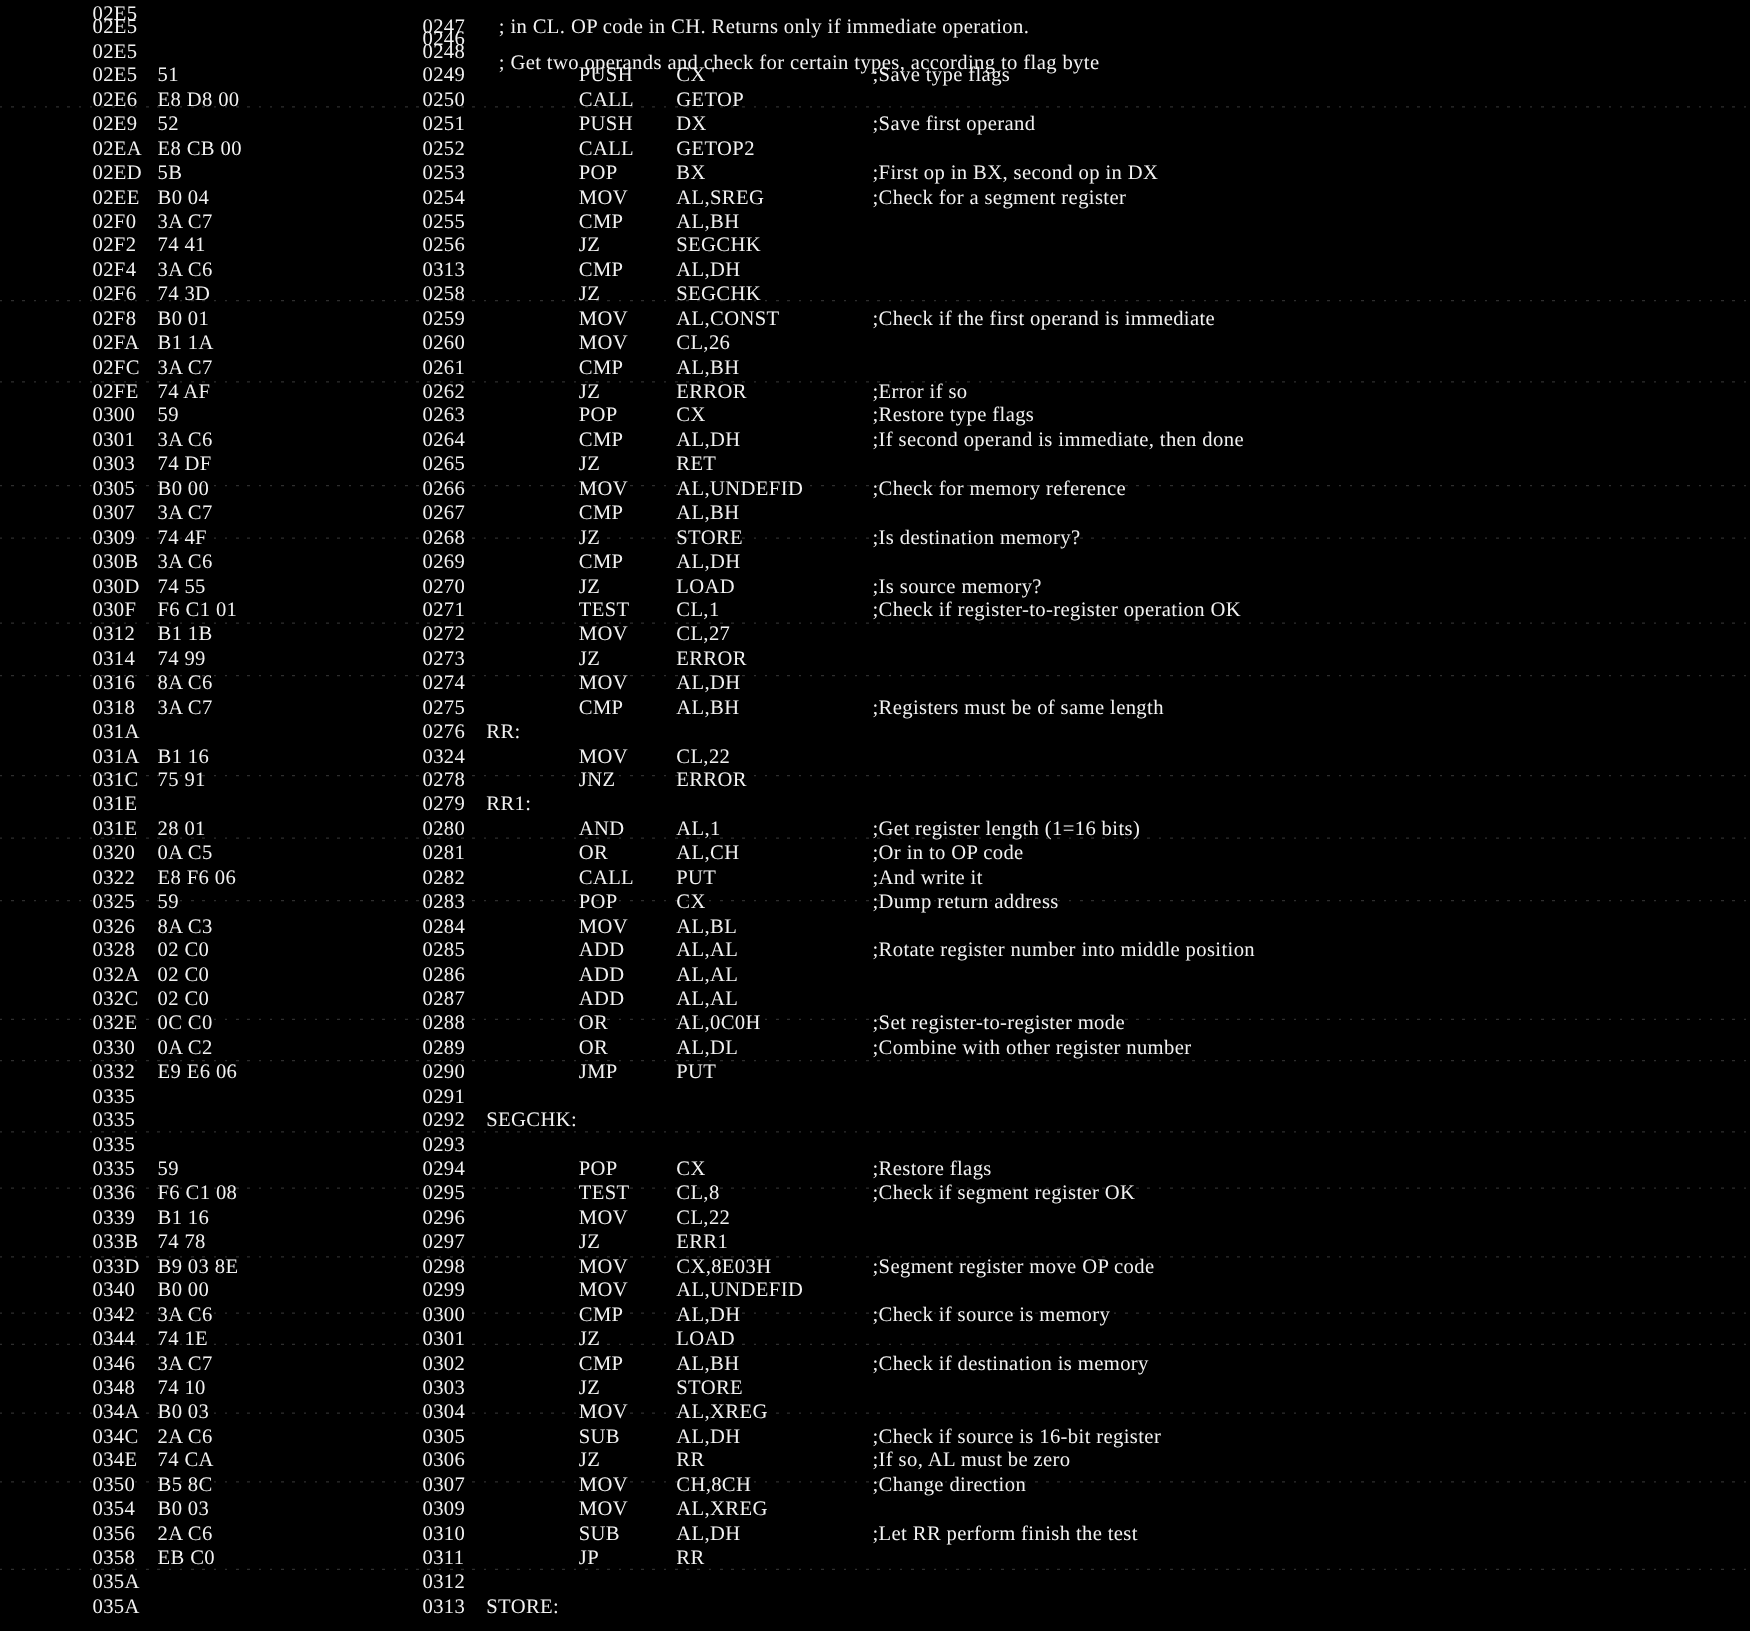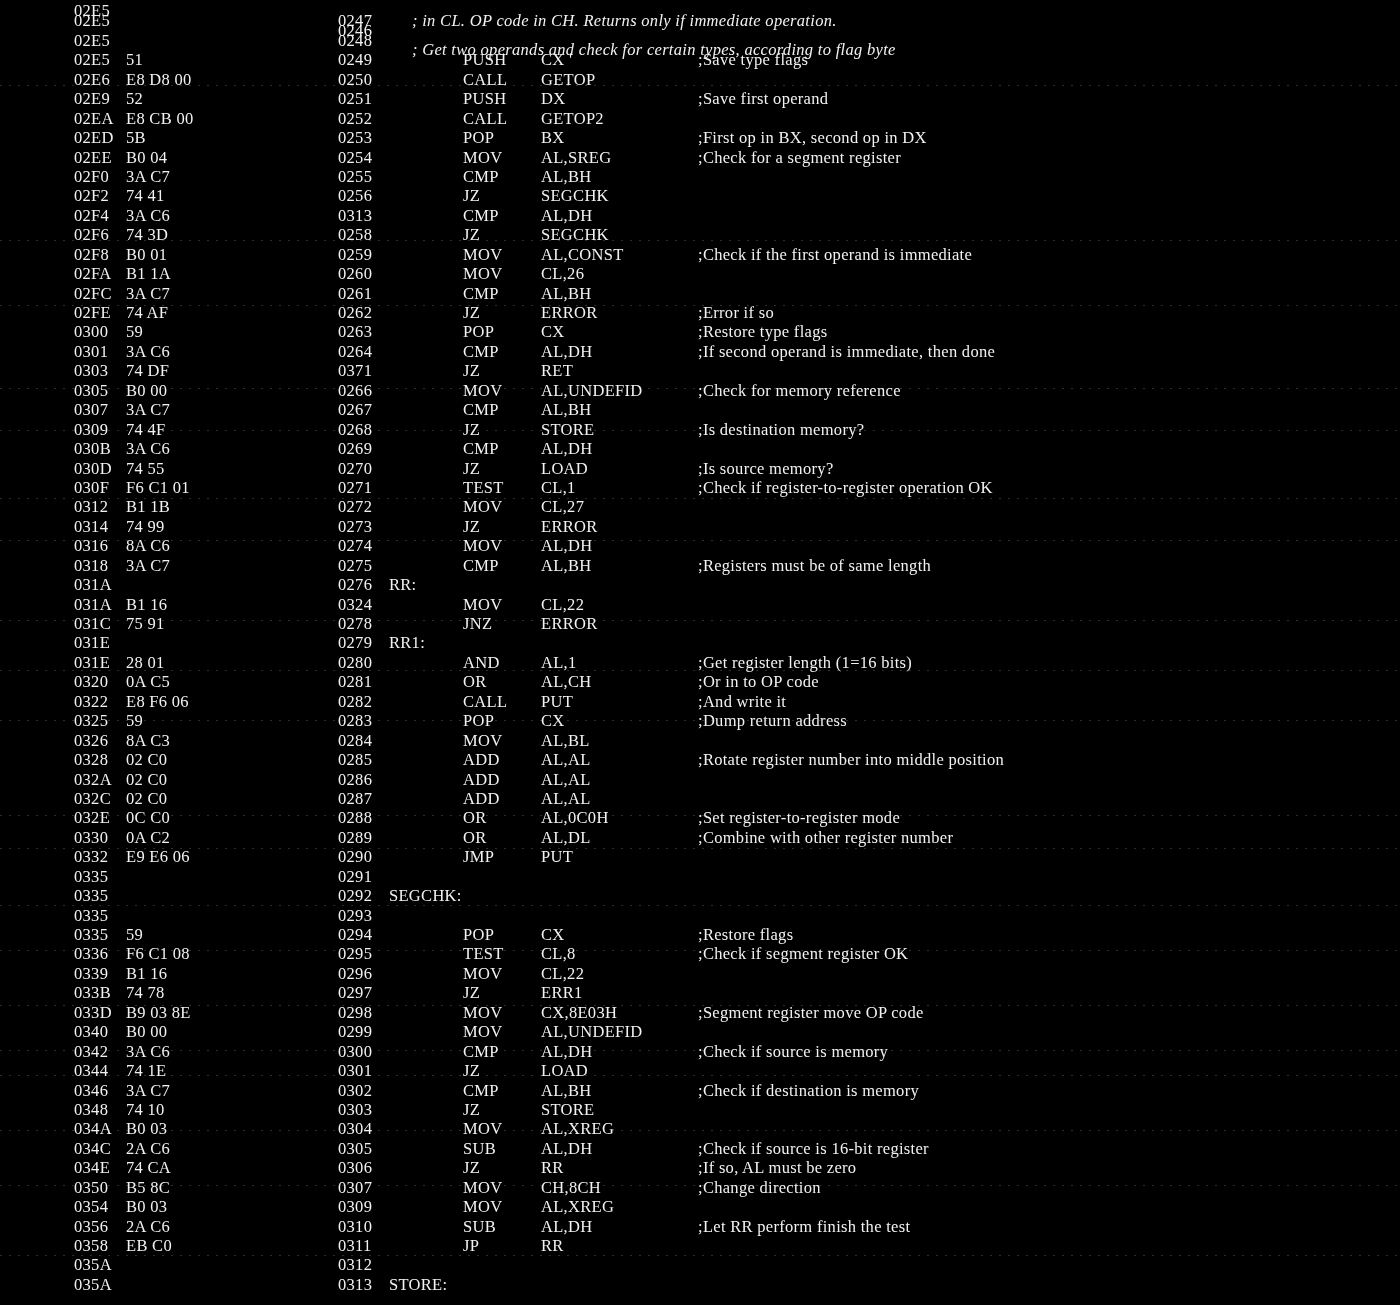--- a/index.html
+++ b/index.html
@@ -13,21 +13,21 @@
     position: relative; height: 19.45px; line-height: 19.45px;
     font-size: 16.5px; white-space: pre; letter-spacing: 0.3px;
   }
   .addr  { position: absolute; left: 74px; }
   .code  { position: absolute; left: 126px; }
   .lnum  { position: absolute; left: 338px; }
   .label { position: absolute; left: 389px; }
   .op    { position: absolute; left: 463px; }
   .arg   { position: absolute; left: 541px; }
   .cmt   { position: absolute; left: 698px; }
-  .hcmt  { position: absolute; left: 412px; font-style: italic; }
+  .hcmt  { position: absolute; left: 399px; }
   .noise {
     position: absolute; left: 0; height: 1px; width: 1400px;
     background: repeating-linear-gradient(90deg, rgba(255,255,255,0.18) 0 2px, transparent 2px 9px);
   }
 </style>
 </head>
 <body>
 
 <div class="listing" id="listing">
   <div class="row" style="top:-10px;">
@@ -46,21 +46,21 @@
     <div class="row"><span class="addr">02F0</span><span class="code">3A C7</span><span class="lnum">0255</span><span class="label"></span><span class="op">CMP</span><span class="arg">AL,BH</span><span class="cmt"></span></div>
     <div class="row"><span class="addr">02F2</span><span class="code">74 41</span><span class="lnum">0256</span><span class="label"></span><span class="op">JZ</span><span class="arg">SEGCHK</span><span class="cmt"></span></div>
     <div class="row"><span class="addr">02F4</span><span class="code">3A C6</span><span class="lnum">0313</span><span class="label"></span><span class="op">CMP</span><span class="arg">AL,DH</span><span class="cmt"></span></div>
     <div class="row"><span class="addr">02F6</span><span class="code">74 3D</span><span class="lnum">0258</span><span class="label"></span><span class="op">JZ</span><span class="arg">SEGCHK</span><span class="cmt"></span></div>
     <div class="row"><span class="addr">02F8</span><span class="code">B0 01</span><span class="lnum">0259</span><span class="label"></span><span class="op">MOV</span><span class="arg">AL,CONST</span><span class="cmt">;Check if the first operand is immediate</span></div>
     <div class="row"><span class="addr">02FA</span><span class="code">B1 1A</span><span class="lnum">0260</span><span class="label"></span><span class="op">MOV</span><span class="arg">CL,26</span><span class="cmt"></span></div>
     <div class="row"><span class="addr">02FC</span><span class="code">3A C7</span><span class="lnum">0261</span><span class="label"></span><span class="op">CMP</span><span class="arg">AL,BH</span><span class="cmt"></span></div>
     <div class="row"><span class="addr">02FE</span><span class="code">74 AF</span><span class="lnum">0262</span><span class="label"></span><span class="op">JZ</span><span class="arg">ERROR</span><span class="cmt">;Error if so</span></div>
     <div class="row"><span class="addr">0300</span><span class="code">59</span><span class="lnum">0263</span><span class="label"></span><span class="op">POP</span><span class="arg">CX</span><span class="cmt">;Restore type flags</span></div>
     <div class="row"><span class="addr">0301</span><span class="code">3A C6</span><span class="lnum">0264</span><span class="label"></span><span class="op">CMP</span><span class="arg">AL,DH</span><span class="cmt">;If second operand is immediate, then done</span></div>
-    <div class="row"><span class="addr">0303</span><span class="code">74 DF</span><span class="lnum">0371</span><span class="label"></span><span class="op">JZ</span><span class="arg">RET</span><span class="cmt"></span></div>
+    <div class="row"><span class="addr">0303</span><span class="code">74 DF</span><span class="lnum">0265</span><span class="label"></span><span class="op">JZ</span><span class="arg">RET</span><span class="cmt"></span></div>
     <div class="row"><span class="addr">0305</span><span class="code">B0 00</span><span class="lnum">0266</span><span class="label"></span><span class="op">MOV</span><span class="arg">AL,UNDEFID</span><span class="cmt">;Check for memory reference</span></div>
     <div class="row"><span class="addr">0307</span><span class="code">3A C7</span><span class="lnum">0267</span><span class="label"></span><span class="op">CMP</span><span class="arg">AL,BH</span><span class="cmt"></span></div>
     <div class="row"><span class="addr">0309</span><span class="code">74 4F</span><span class="lnum">0268</span><span class="label"></span><span class="op">JZ</span><span class="arg">STORE</span><span class="cmt">;Is destination memory?</span></div>
     <div class="row"><span class="addr">030B</span><span class="code">3A C6</span><span class="lnum">0269</span><span class="label"></span><span class="op">CMP</span><span class="arg">AL,DH</span><span class="cmt"></span></div>
     <div class="row"><span class="addr">030D</span><span class="code">74 55</span><span class="lnum">0270</span><span class="label"></span><span class="op">JZ</span><span class="arg">LOAD</span><span class="cmt">;Is source memory?</span></div>
     <div class="row"><span class="addr">030F</span><span class="code">F6 C1 01</span><span class="lnum">0271</span><span class="label"></span><span class="op">TEST</span><span class="arg">CL,1</span><span class="cmt">;Check if register-to-register operation OK</span></div>
     <div class="row"><span class="addr">0312</span><span class="code">B1 1B</span><span class="lnum">0272</span><span class="label"></span><span class="op">MOV</span><span class="arg">CL,27</span><span class="cmt"></span></div>
     <div class="row"><span class="addr">0314</span><span class="code">74 99</span><span class="lnum">0273</span><span class="label"></span><span class="op">JZ</span><span class="arg">ERROR</span><span class="cmt"></span></div>
     <div class="row"><span class="addr">0316</span><span class="code">8A C6</span><span class="lnum">0274</span><span class="label"></span><span class="op">MOV</span><span class="arg">AL,DH</span><span class="cmt"></span></div>
     <div class="row"><span class="addr">0318</span><span class="code">3A C7</span><span class="lnum">0275</span><span class="label"></span><span class="op">CMP</span><span class="arg">AL,BH</span><span class="cmt">;Registers must be of same length</span></div>

